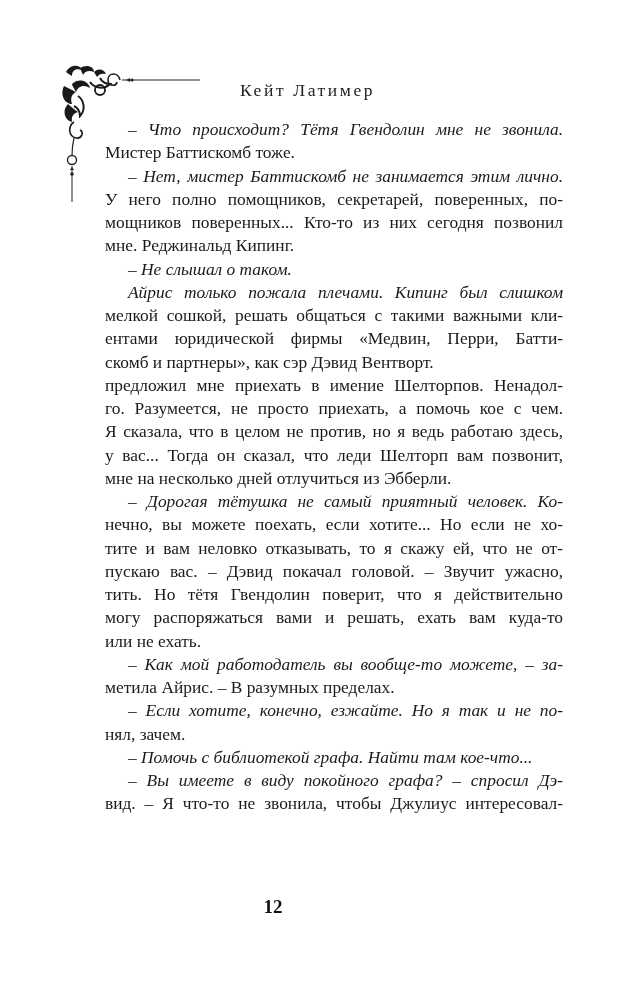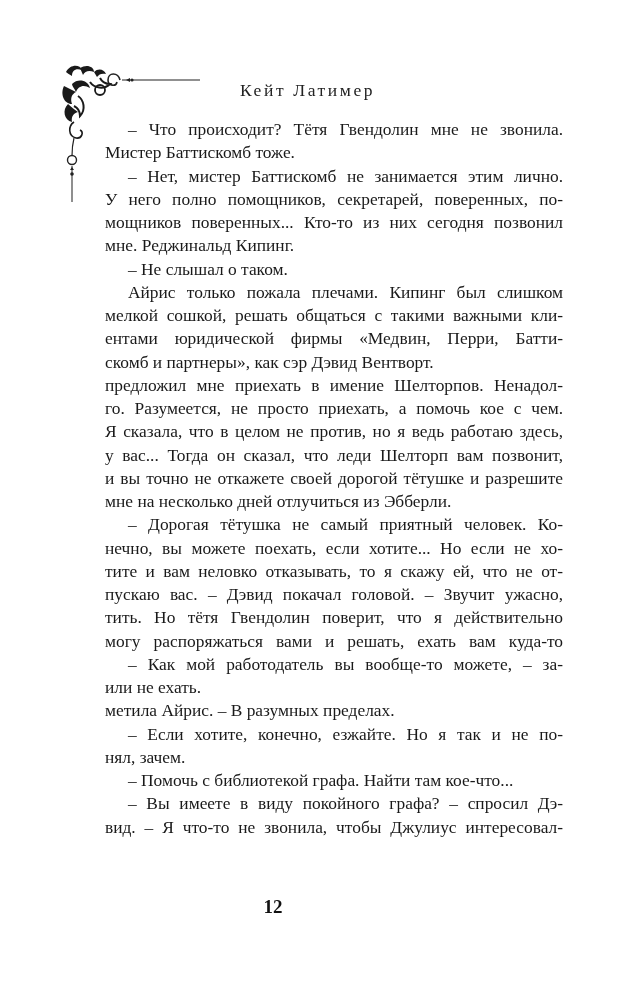--- a/index.html
+++ b/index.html
@@ -46,20 +46,21 @@
       white-space: nowrap;
       text-align: justify;
       text-align-last: justify;
       height: 23.25px;
     }
     .text-block .line.last {
       text-align-last: left;
     }
     .text-block .line.indent {
       padding-left: 23px;
+      font-style: italic;
     }
     .page-number {
       position: absolute;
       left: 0;
       width: 546px;
       top: 896px;
       text-align: center;
       font-size: 19px;
       font-weight: bold;
       color: #111;
@@ -112,32 +113,31 @@
 
   <span class="line indent">Айрис только пожала плечами. Кипинг был слишком</span>
   <span class="line">мелкой сошкой, решать общаться с такими важными кли-</span>
   <span class="line">ентами юридической фирмы «Медвин, Перри, Батти-</span>
   <span class="line last">скомб и партнеры», как сэр Дэвид Вентворт.</span>
 
   <span class="line">предложил мне приехать в имение Шелторпов. Ненадол-</span>
   <span class="line">го. Разумеется, не просто приехать, а помочь кое с чем.</span>
   <span class="line">Я сказала, что в целом не против, но я ведь работаю здесь,</span>
   <span class="line">у вас... Тогда он сказал, что леди Шелторп вам позвонит,</span>
-  <span class="line">и вы точно не откажете своей дорогой тётушке и разрешите</span>
   <span class="line last">мне на несколько дней отлучиться из Эбберли.</span>
 
   <span class="line indent">– Дорогая тётушка не самый приятный человек. Ко-</span>
   <span class="line">нечно, вы можете поехать, если хотите... Но если не хо-</span>
   <span class="line">тите и вам неловко отказывать, то я скажу ей, что не от-</span>
   <span class="line">пускаю вас. – Дэвид покачал головой. – Звучит ужасно,</span>
   <span class="line">тить. Но тётя Гвендолин поверит, что я действительно</span>
   <span class="line">могу распоряжаться вами и решать, ехать вам куда-то</span>
+  <span class="line last">или не ехать.</span>
+
   <span class="line indent">– Как мой работодатель вы вообще-то можете, – за-</span>
-
-  <span class="line last">или не ехать.</span>
   <span class="line last">метила Айрис. – В разумных пределах.</span>
 
   <span class="line indent">– Если хотите, конечно, езжайте. Но я так и не по-</span>
   <span class="line last">нял, зачем.</span>
 
   <span class="line indent last">– Помочь с библиотекой графа. Найти там кое-что...</span>
 
   <span class="line indent">– Вы имеете в виду покойного графа? – спросил Дэ-</span>
   <span class="line">вид. – Я что-то не звонила, чтобы Джулиус интересовал-</span>
 </div>

